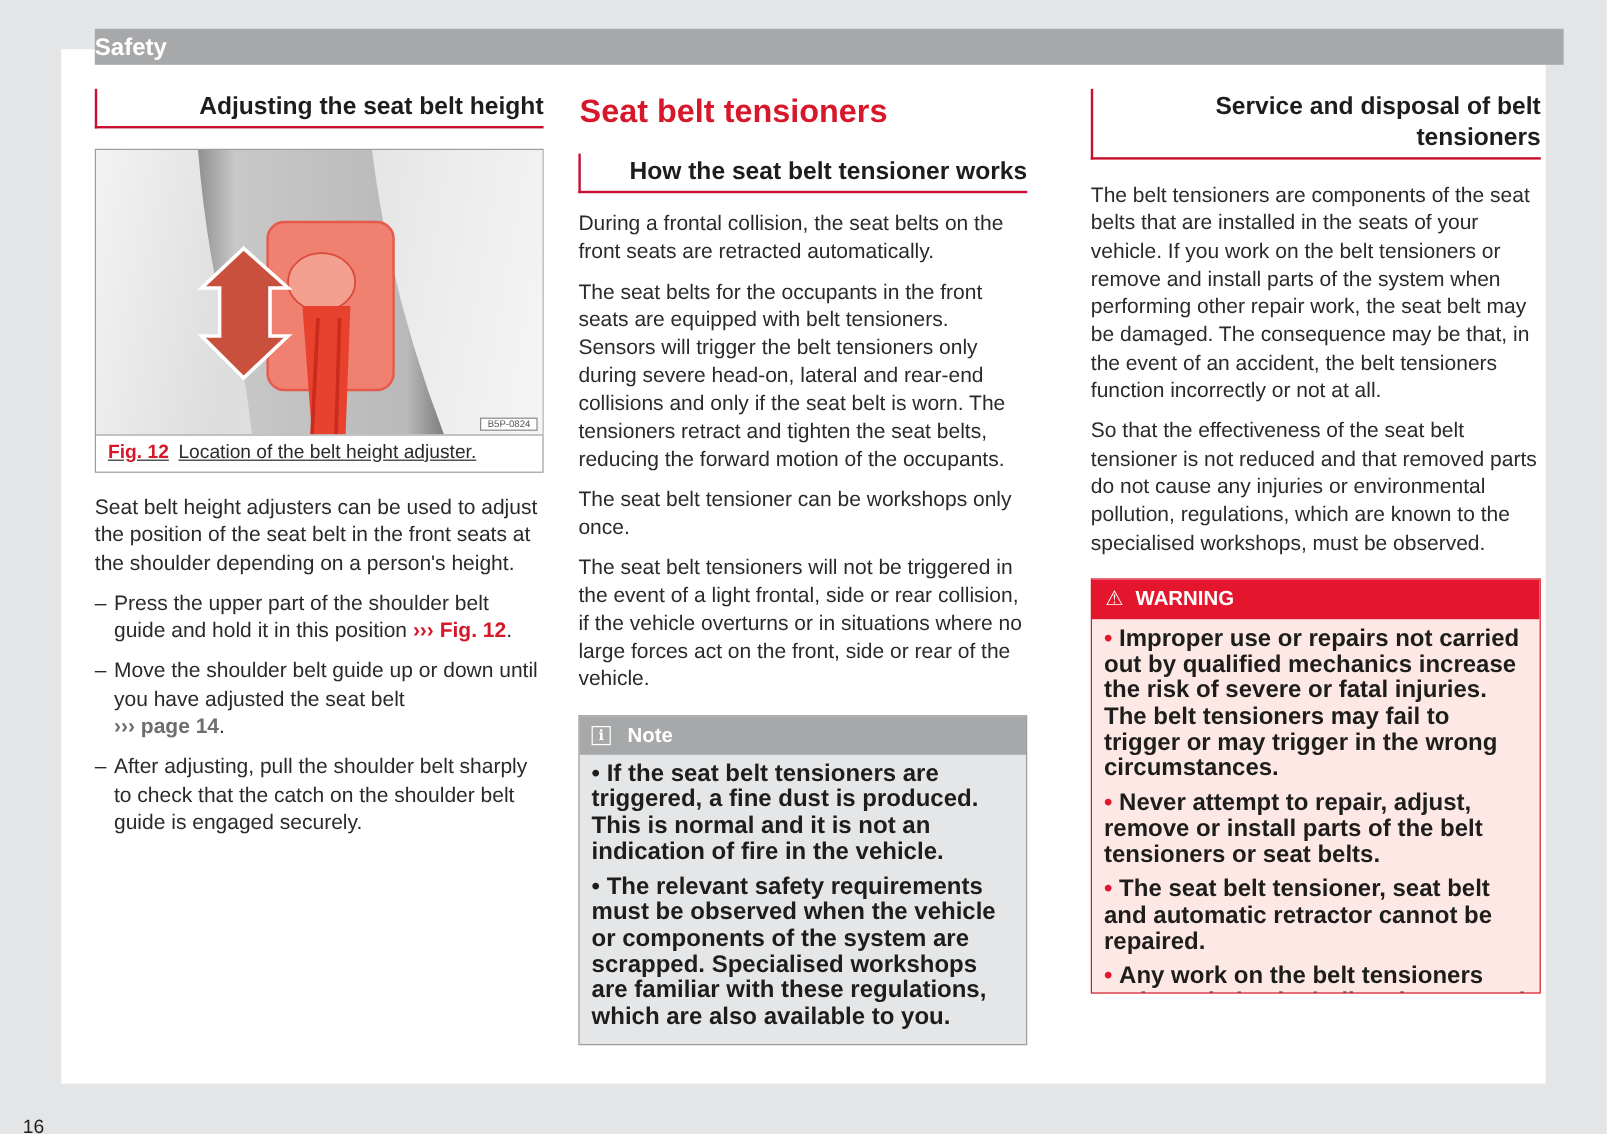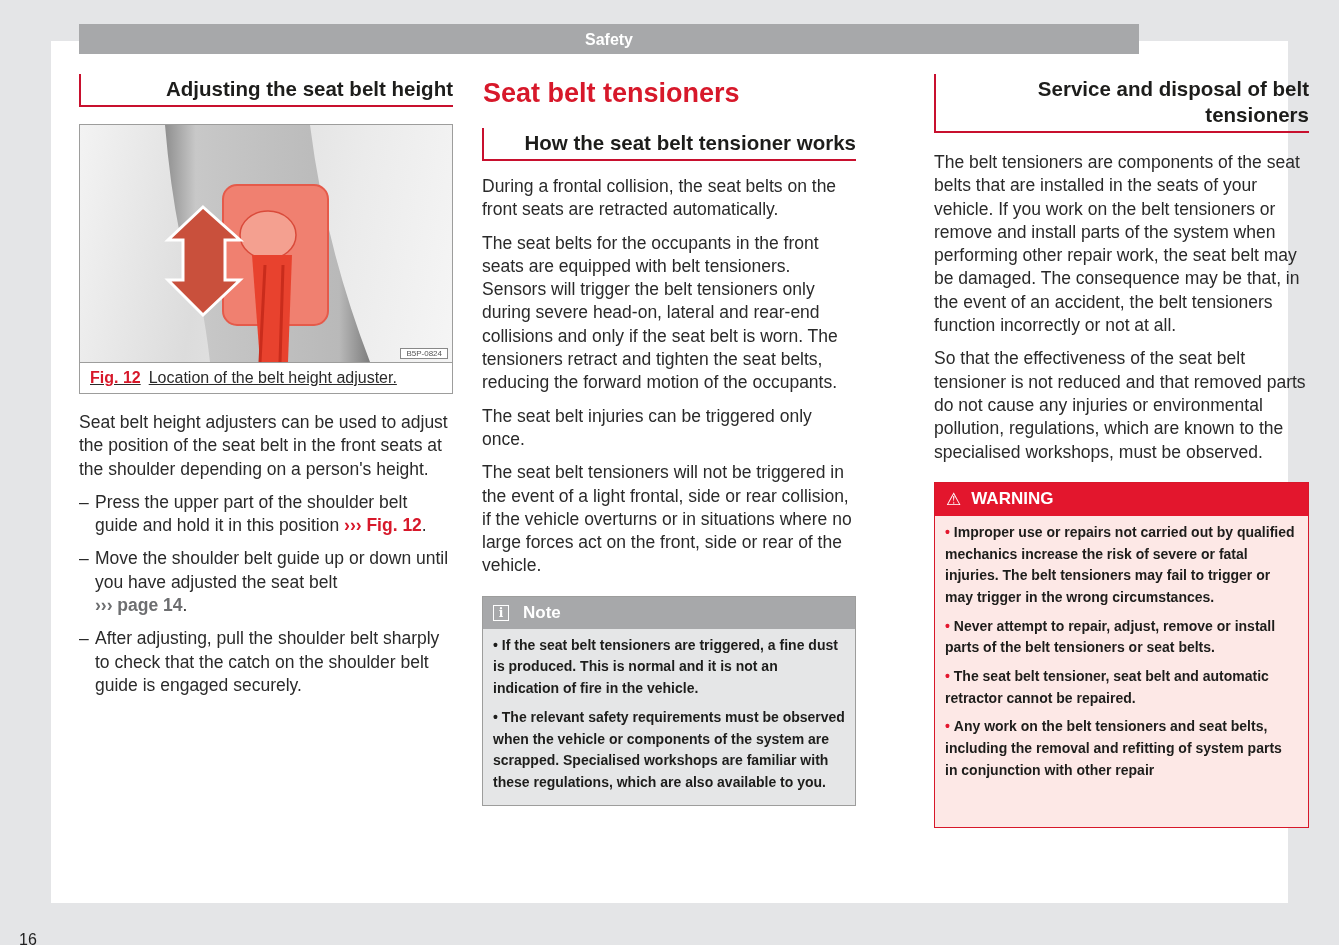--- a/index.html
+++ b/index.html
@@ -1,45 +1,45 @@
 <!DOCTYPE html>
 <html><head>
 <meta charset="utf-8">
 <style>
   html, body { margin:0; padding:0; }
   body { width:1339px; height:945px; background:#e4e5e7; position:relative; overflow:hidden;
          font-family:"Liberation Sans", "DejaVu Sans", sans-serif; color:#2a2a2a; }
   .page { position:absolute; left:51px; top:41px; width:1237px; height:862px; background:#ffffff; }
-  .section-bar { position:absolute; left:79px; top:24px; width:1060px; height:30px; background:#a7a8aa;
-                 color:#ffffff; font-weight:bold; font-size:16px; text-align:center; line-height:32px; }
+  .section-bar { position:absolute; left:79px; top:24px; width:1224px; height:30px; background:#a7a8aa;
+                 color:#ffffff; font-weight:bold; font-size:20px; text-align:left; line-height:32px; }
   .page-number { position:absolute; left:19px; top:931px; font-size:16px; color:#222; }
   .col { position:absolute; top:74px; }
   .col1 { left:79px; width:374px; }
   .col2 { left:482px; width:374px; }
-  .col3 { left:934px; width:375px; }
+  .col3 { left:909px; width:375px; }
   .h2 { border-left:2px solid #c8102e; border-bottom:2px solid #c8102e; padding:2px 0 3px 10px;
         font-weight:bold; font-size:20.5px; line-height:26px; color:#1d1d1b;text-align:right; }
   .h1 { color:#d7182a; font-weight:bold; font-size:27px; line-height:34px; margin:2px 0 18px 1px; }
   p { margin:0 0 10px 0; font-size:17.5px; line-height:23.3px; }
   .steps { list-style:none; margin:0; padding:0; }
   .steps li { position:relative; padding-left:16px; font-size:17.5px; line-height:23.3px; margin-bottom:10px; }
   .steps li .dash { position:absolute; left:0; top:0; }
   .xref { font-weight:bold; color:#d7182a; }
   .xref-gray { font-weight:bold; color:#6d6e70; }
   .figure { border:1px solid #9d9d9c; margin-top:17px; }
   .fig-img { height:237px; position:relative; overflow:hidden; border-bottom:1px solid #9d9d9c;
              background:linear-gradient(100deg,#f3f3f3 0%,#dcdcdc 35%,#ebebeb 70%,#f5f5f5 100%);text-align:center; }
   .fig-caption { font-size:16px; line-height:30px; padding-left:10px;text-decoration:underline; }
   .fig-caption .num { color:#d7182a; font-weight:bold; margin-right:8px; }
   .fig-code { position:absolute; right:4px; bottom:3px; font-size:8px; border:1px solid #888; background:#fff; padding:0 5px; color:#555; }
   .note { border:1px solid #9d9d9c; background:#e5e6e7; margin-top:18px; }
   .note-head { background:#a7a8aa; color:#fff; font-weight:bold; font-size:17px; height:32px; line-height:34px; padding-left:10px; display:flex; align-items:center; }
   .note-head .icon { display:inline-block; width:14px; height:14px; border:1.5px solid #fff; font-size:12px; line-height:14px; text-align:center; margin-right:14px; font-family:"DejaVu Serif", serif; }
   .box-body { padding:6px 10px 4px 10px; }
-  .box-body .item { font-weight:bold; font-size:14px; line-height:21.7px; margin-bottom:7px; color:#1d1d1b; }
+  .box-body .item { font-weight:bold; font-size:20px; line-height:21.7px; margin-bottom:7px; color:#1d1d1b; }
   .warning { border:1.5px solid #d7182a; background:#fde8e6; margin-top:18px; height:344px; overflow:hidden; }
   .warn-head { background:#e3162d; color:#fff; font-weight:bold; font-size:17px; height:33px; display:flex; align-items:center; padding-left:11px; }
   .warn-head .icon { margin-right:10px; }
   .warning .bullet { color:#e3162d; }
 </style>
 </head>
 <body>
 
 <div class="page"></div>
 <div class="section-bar">Safety</div>
@@ -91,21 +91,21 @@
       <span>After adjusting, pull the shoulder belt sharply to check that the catch on the shoulder belt guide is engaged securely.</span>
     </li>
   </ul>
 </div>
 
 <div class="col col2">
   <div class="h1">Seat belt tensioners</div>
   <div class="h2" style="margin-bottom:14px">How the seat belt tensioner works</div>
   <p>During a frontal collision, the seat belts on the front seats are retracted automatically.</p>
   <p>The seat belts for the occupants in the front seats are equipped with belt tensioners. Sensors will trigger the belt tensioners only during severe head-on, lateral and rear-end collisions and only if the seat belt is worn. The tensioners retract and tighten the seat belts, reducing the forward motion of the occupants.</p>
-  <p>The seat belt injuries can be triggered only once.</p>
+  <p>The seat belt tensioner can be workshops only once.</p>
   <p>The seat belt tensioners will not be triggered in the event of a light frontal, side or rear collision, if the vehicle overturns or in situations where no large forces act on the front, side or rear of the vehicle.</p>
 
   <div class="note">
     <div class="note-head">
       <span class="icon">i</span>
       <span>Note</span>
     </div>
     <div class="box-body">
       <div class="item"><span>•&nbsp;</span><span>If the seat belt tensioners are triggered, a fine dust is produced. This is normal and it is not an indication of fire in the vehicle.</span></div>
       <div class="item"><span>•&nbsp;</span><span>The relevant safety requirements must be observed when the vehicle or components of the system are scrapped. Specialised workshops are familiar with these regulations, which are also available to you.</span></div>

